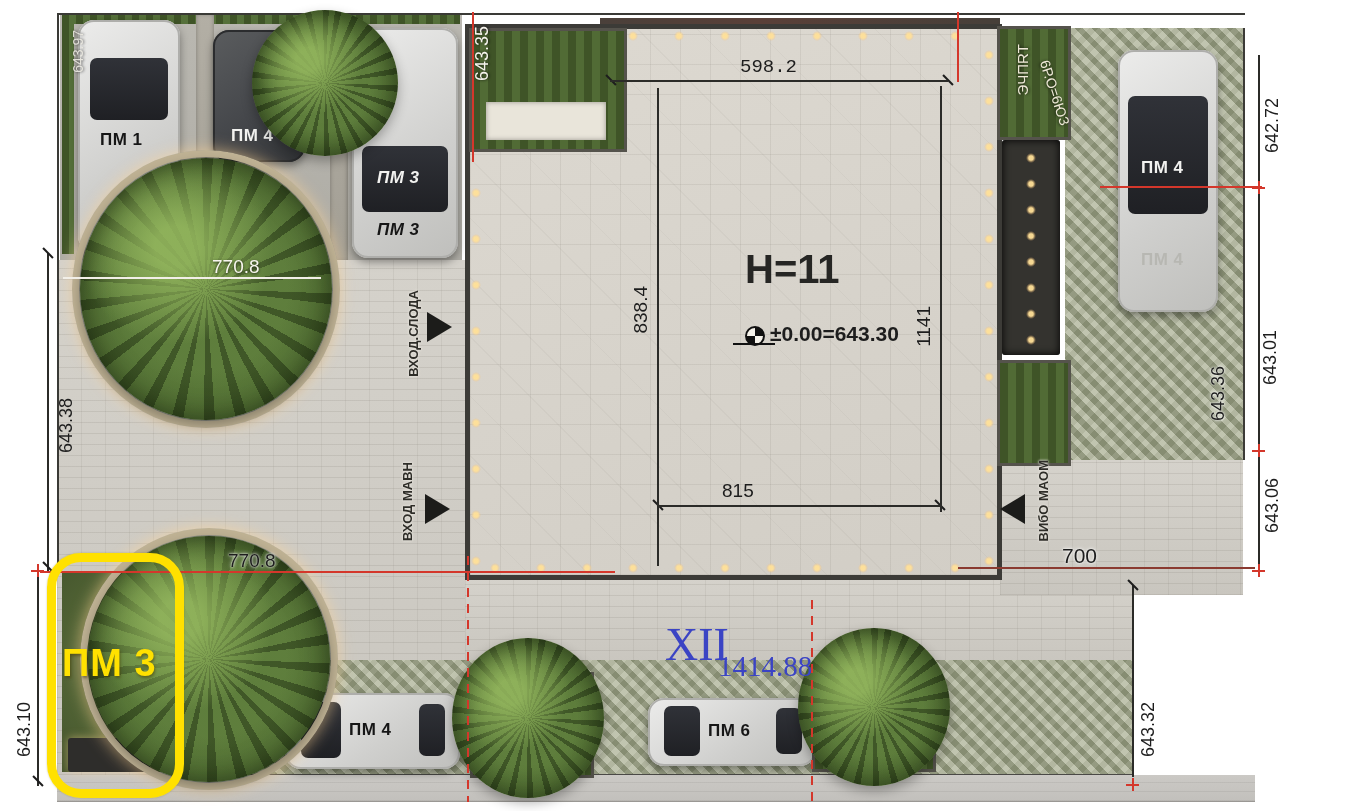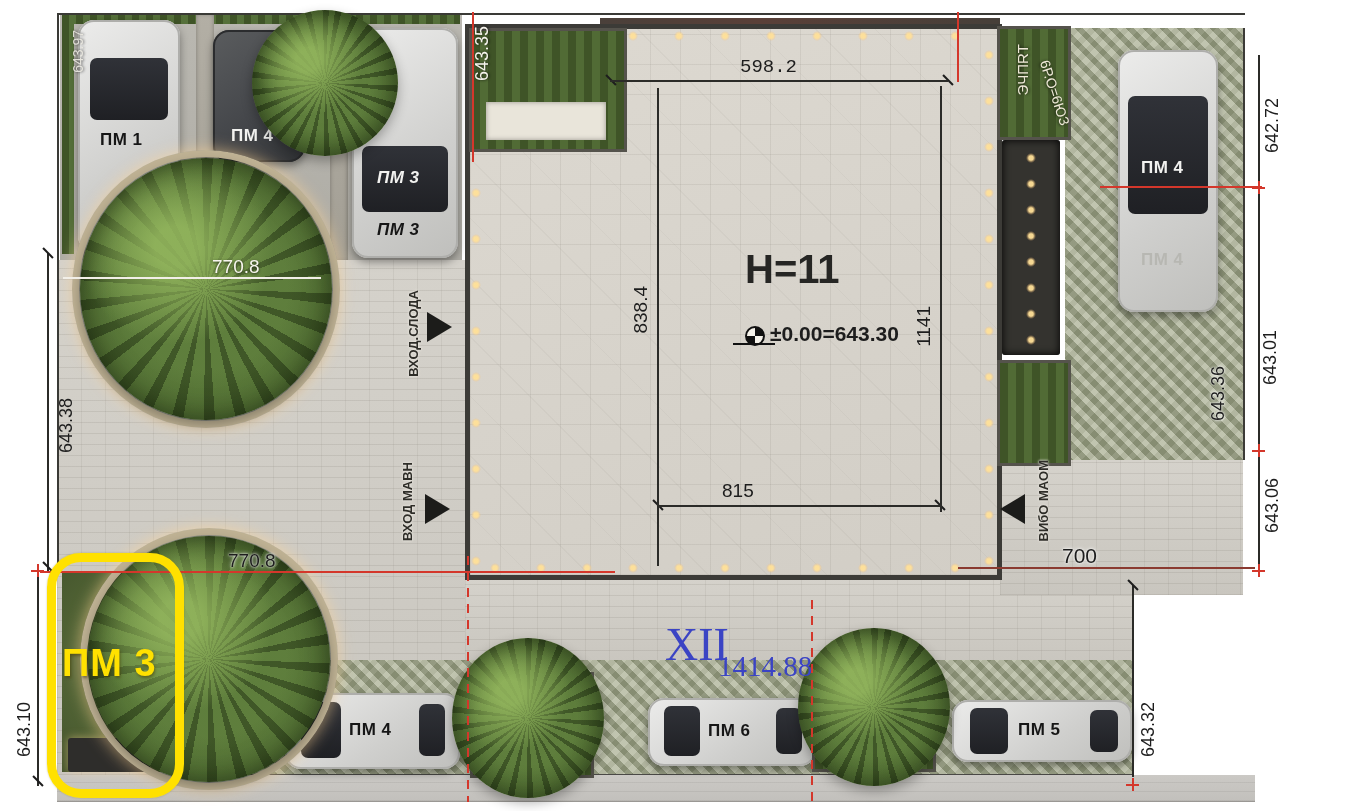--- a/index.html
+++ b/index.html
@@ -117,25 +117,20 @@
   <div class="abs car" style="left:352px;top:28px;width:106px;height:230px;font-style:italic;">
     <div class="glass" style="left:10px;top:118px;width:86px;height:66px;"></div>
     <div class="plate" style="left:25px;top:140px;color:#f2f2f0;">ПМ 3</div>
     <div class="plate" style="left:25px;top:192px;color:#161616;">ПМ 3</div>
   </div>
   <div class="abs car" style="left:1118px;top:50px;width:100px;height:262px;">
     <div class="glass" style="left:10px;top:46px;width:80px;height:118px;"></div>
     <div class="plate" style="left:23px;top:108px;color:#f2f2f0;">ПМ 4</div>
     <div class="plate" style="left:23px;top:200px;color:#b7b7b2;">ПМ 4</div>
   </div>
-  <div class="abs car" style="left:952px;top:700px;width:180px;height:62px;">
-    <div class="glass" style="left:18px;top:8px;width:38px;height:46px;"></div>
-    <div class="glass" style="left:138px;top:10px;width:28px;height:42px;"></div>
-    <div class="plate" style="left:66px;top:20px;color:#161616;">ПМ 5</div>
-  </div>
   <div class="abs car" style="left:620px;top:698px;width:168px;height:68px;margin-left:28px;">
     <div class="glass" style="left:16px;top:8px;width:36px;height:50px;"></div>
     <div class="glass" style="left:128px;top:10px;width:26px;height:46px;"></div>
     <div class="plate" style="left:60px;top:23px;color:#161616;">ПМ 6</div>
   </div>
   <div class="abs car" style="left:285px;top:693px;width:175px;height:76px;">
     <div class="glass" style="left:16px;top:9px;width:40px;height:56px;"></div>
     <div class="glass" style="left:134px;top:11px;width:26px;height:52px;"></div>
     <div class="plate" style="left:64px;top:27px;color:#161616;">ПМ 4</div>
   </div>

